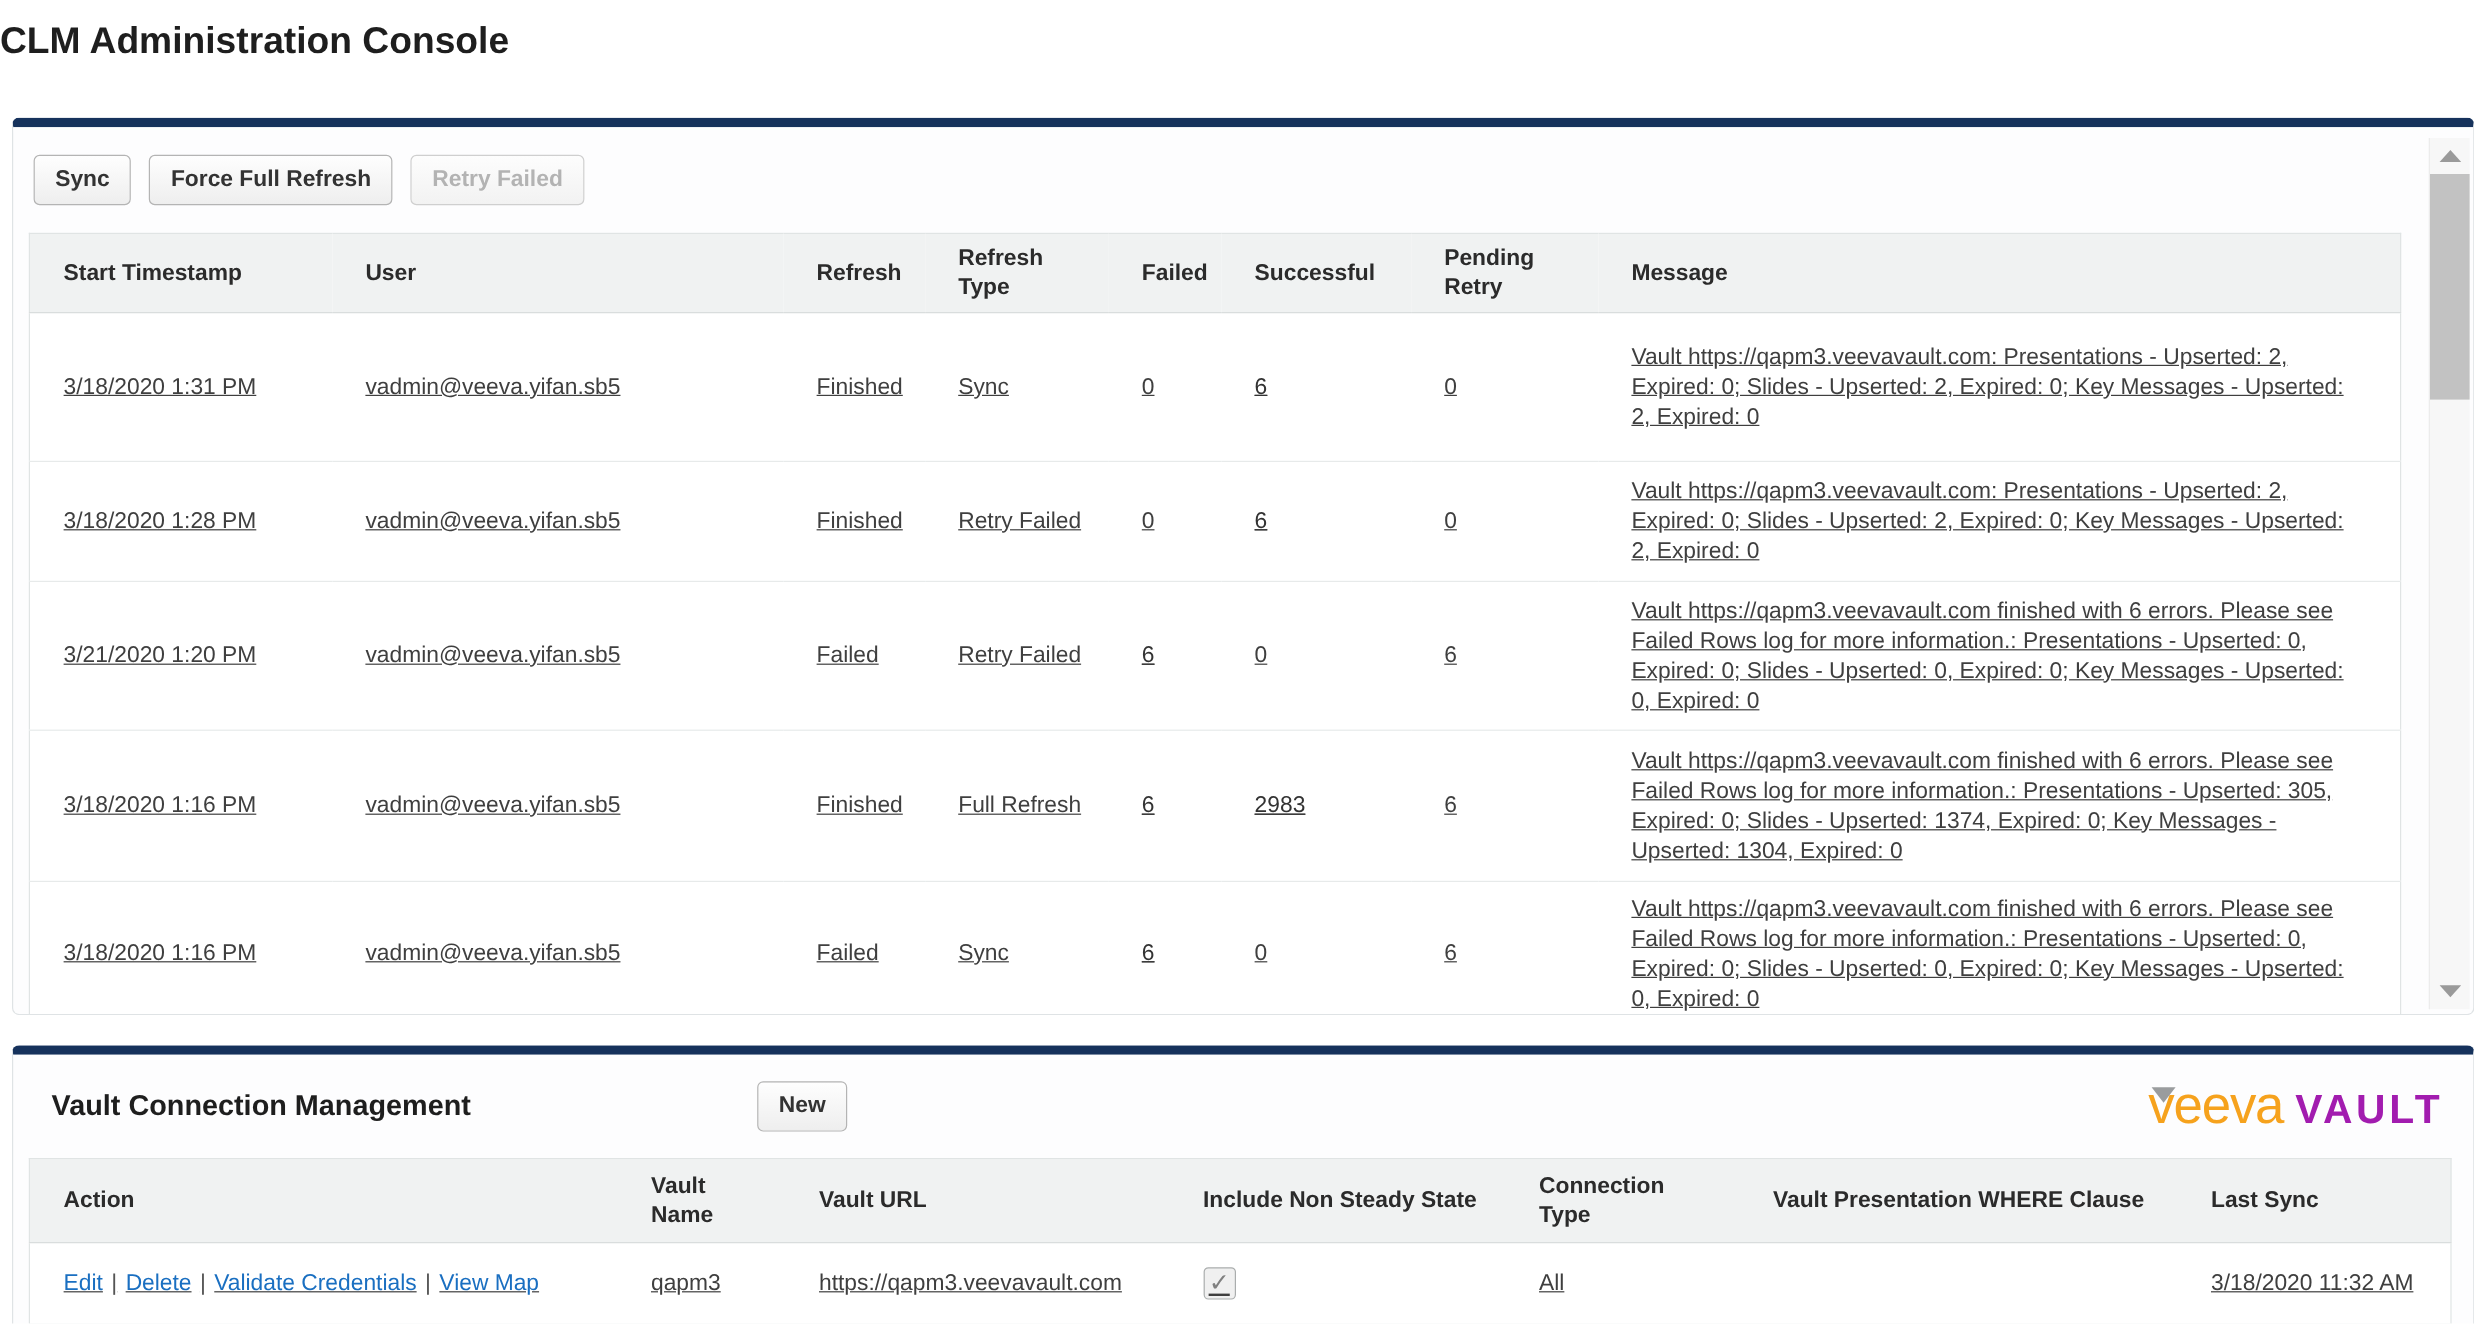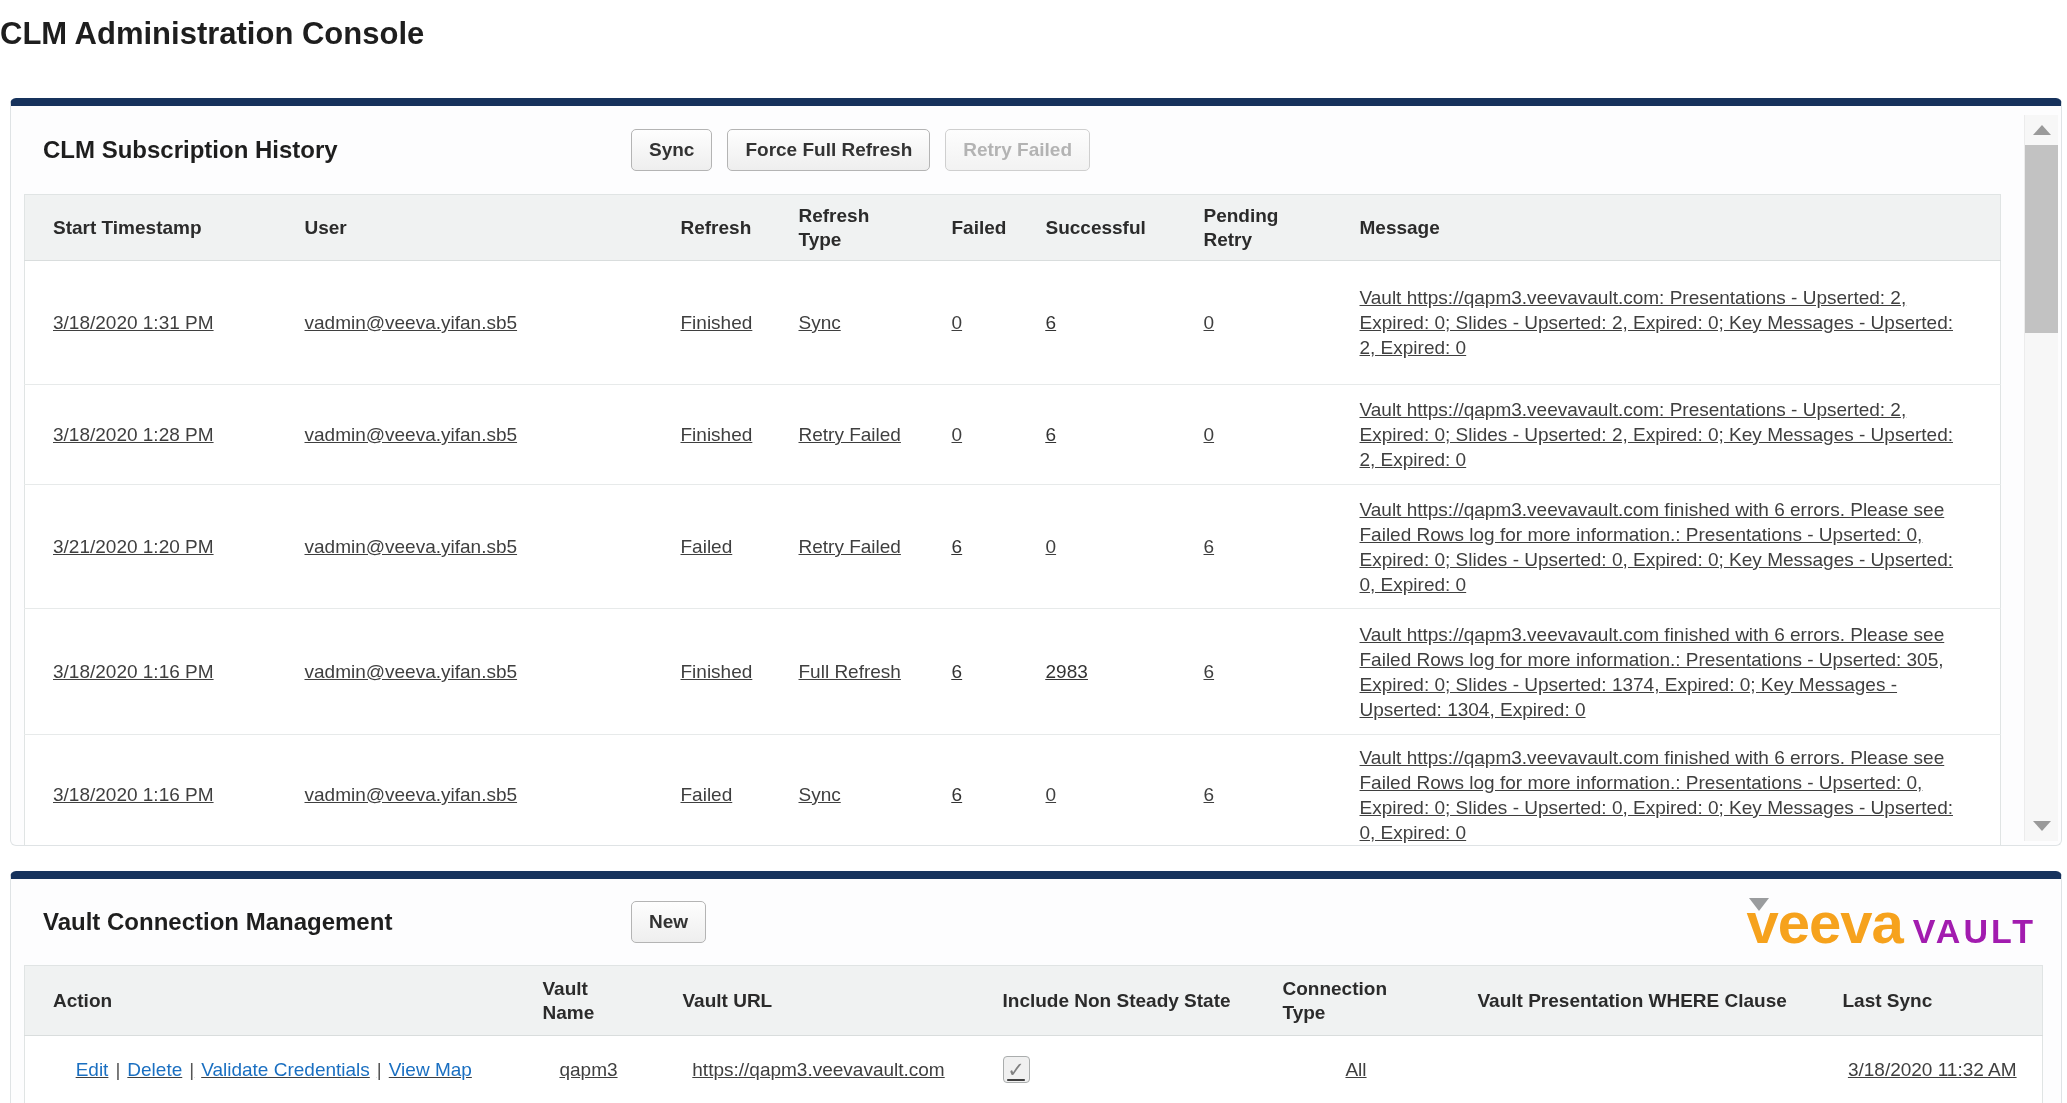--- a/index.html
+++ b/index.html
@@ -31,21 +31,21 @@
   th { text-align: left; font-weight: bold; color: #2b2b2b; background: #f0f2f2;
     vertical-align: middle; line-height: 24px; border-bottom: 1px solid #d9dddd; }
   th, td { padding: 0 20px 0 28px; }
   .t1 thead tr { height: 66px; }
   .t2 thead tr { height: 70px; }
   td { vertical-align: middle; line-height: 25px; text-decoration: underline; }
   tbody tr { border-top: 1px solid #e7eaea; }
   tbody tr:first-child { border-top: none; }
   .rh1 { height: 124px; } .rh2 { height: 100px; } .rh3 { height: 124px; }
   .rh4 { height: 126px; } .rh5 { height: 120px; }
-  .t2 tbody tr { height: 68px; border-bottom: 1px solid #e7eaea; text-align: center; }
+  .t2 tbody tr { height: 68px; border-bottom: 1px solid #e7eaea; }
 
   .count-link { color: #333; text-decoration: underline; cursor: pointer; }
   .blue-link { color: #1a6fc1; text-decoration: none; cursor: pointer; }
   .sep { color: #555; margin: 0 7px; }
 
   .msg-cell { padding-right: 30px; }
 
   
   .vscroll { position: absolute; top: 9px; right: 3px; bottom: 4px; width: 34px;
     background: #f7f7f7; border-left: 1px solid #ececec; }
@@ -54,36 +54,35 @@
   .sb-btn.up { top: 0; } .sb-btn.down { bottom: 0; }
   .tri-up { width: 0; height: 0; border-left: 9px solid transparent; border-right: 9px solid transparent; border-bottom: 10px solid #9a9a9a; }
   .tri-down { width: 0; height: 0; border-left: 9px solid transparent; border-right: 9px solid transparent; border-top: 10px solid #9a9a9a; }
   .sb-thumb { position: absolute; top: 30px; left: 0; width: 100%; height: 188px; background: #c2c2c2; cursor: grab; }
 
   
   .logo { margin-left: auto; display: flex; align-items: baseline; padding-right: 8px; user-select: none; }
   .logo-veeva-wrap { position: relative; display: inline-block; }
   .logo-tri { position: absolute; left: 3px; top: 9px; width: 0; height: 0;
     border-left: 10px solid transparent; border-right: 10px solid transparent; border-top: 13px solid #9a9c9e; }
-  .logo-veeva { font-size: 58px; font-weight: bold; color: #f6a21d; letter-spacing: -1px; text-transform: lowercase; }
+  .logo-veeva { font-size: 44px; font-weight: normal; color: #f6a21d; letter-spacing: -1px; text-transform: lowercase; }
   .logo-vault { font-size: 34px; font-weight: 600; color: #a21caf; letter-spacing: 3px; margin-left: 10px; }
 
   
   .checkbox { width: 27px; height: 27px; background: #f0f0f0; border: 1px solid #aaadad;
     border-radius: 4px; display: flex; align-items: center; justify-content: center;
     font-size: 21px; font-weight: bold; color: #808080; }
 </style>
 </head>
 <body>
 
 <h1 class="page-title">CLM Administration Console</h1>
 
 <section class="panel panel1">
   <div class="panel-head">
-    <h2 class="panel-title">CLM Subscription History</h2>
     <div class="btn-row">
       <button class="btn">Sync</button>
       <button class="btn">Force Full Refresh</button>
       <button class="btn disabled">Retry Failed</button>
     </div>
   </div>
 
   <div class="tablewrap">
     <table class="t1">
       <colgroup>

